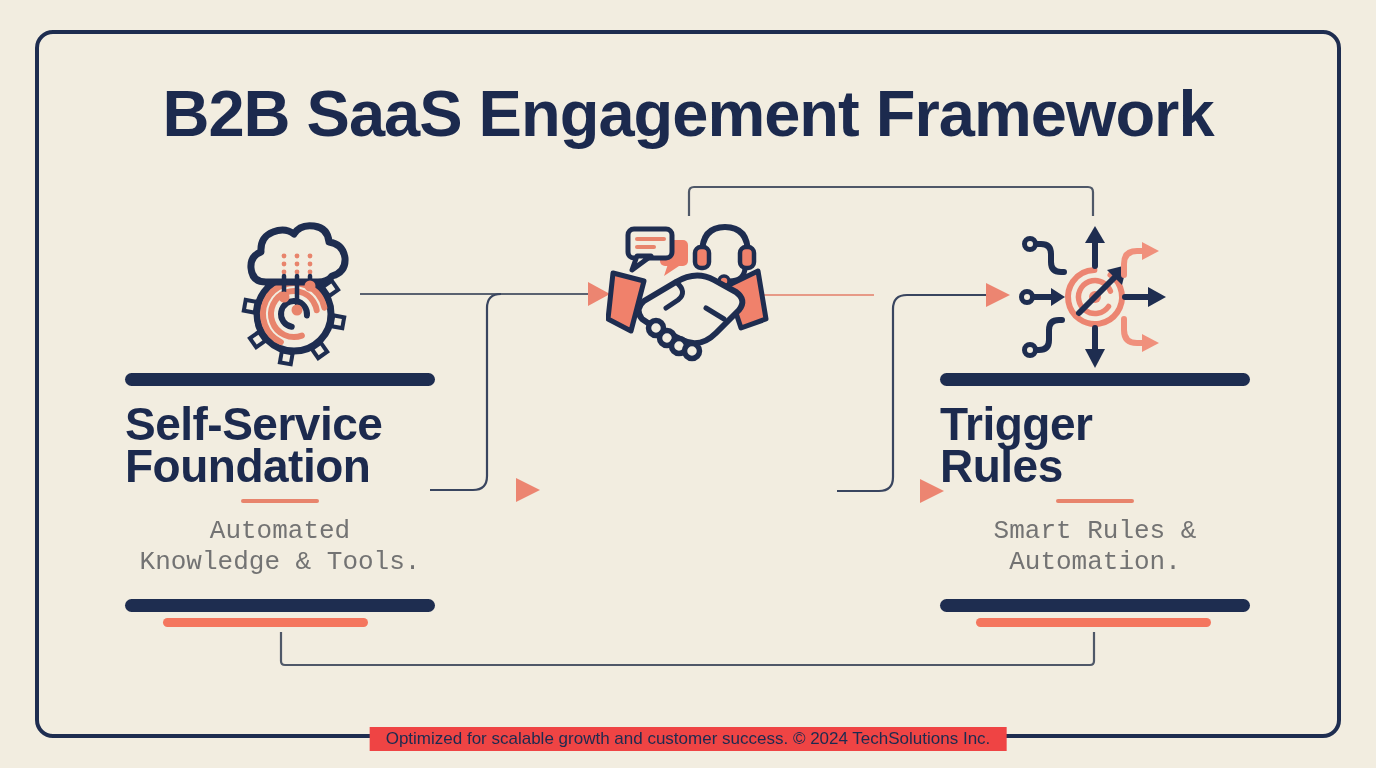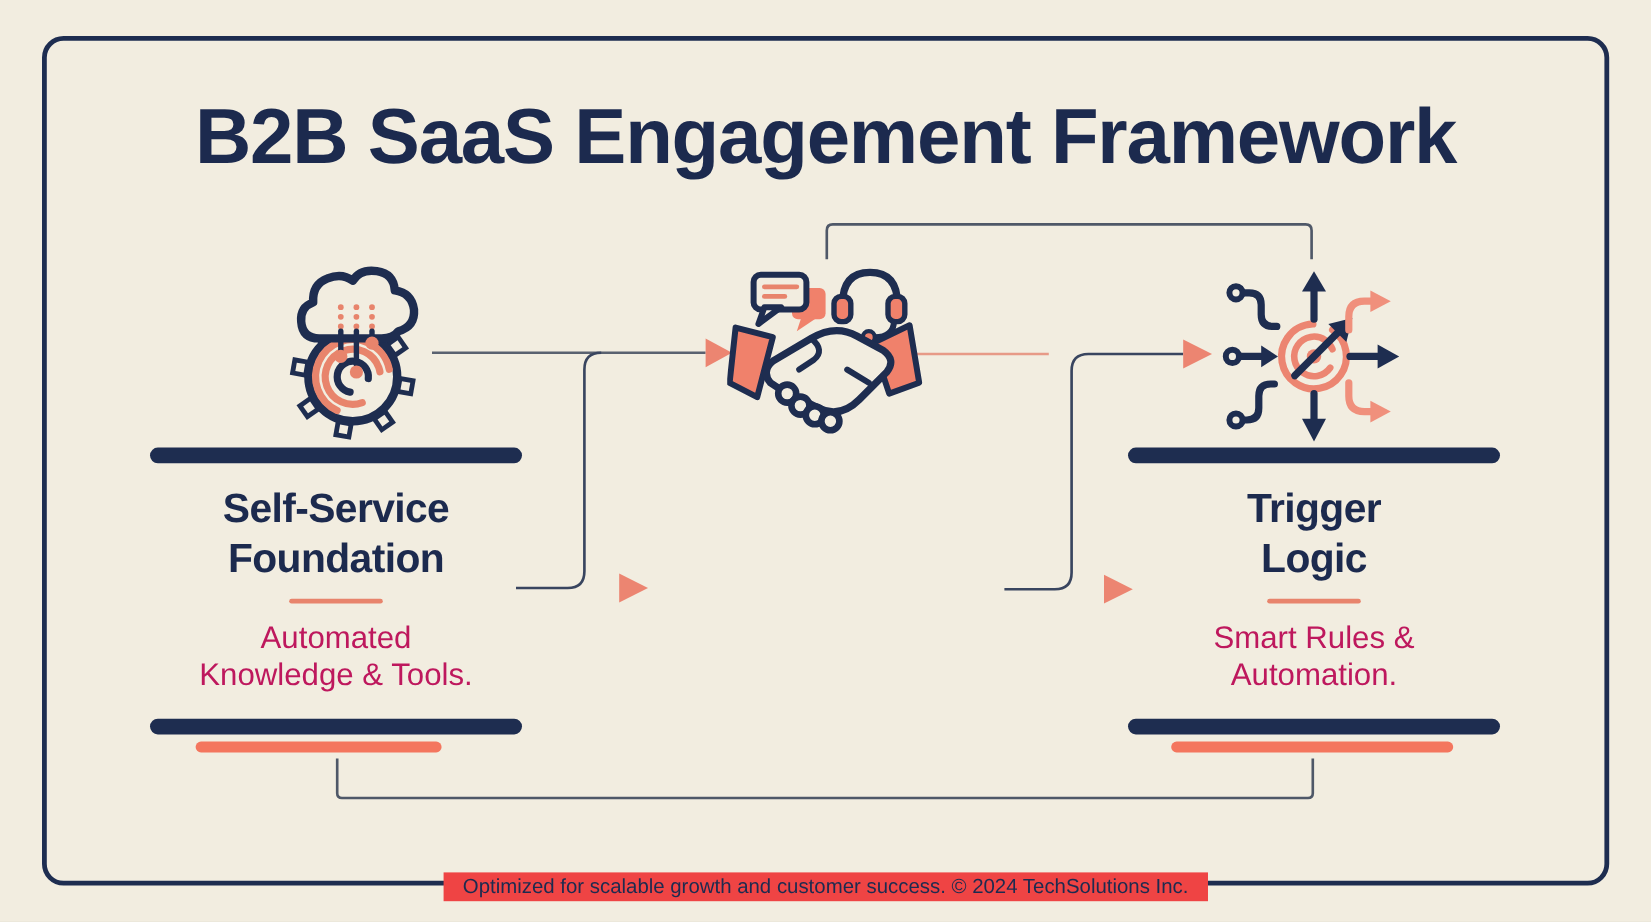--- a/index.html
+++ b/index.html
@@ -21,31 +21,32 @@
   .col.c1{left:125px}.col.c2{left:533px}.col.c3{left:940px}
   .bar{position:absolute;left:0;width:310px;height:13px;border-radius:7px;}
   .bar.top{top:0;} .bar.bottom{top:226px;}
   .bar.navy{background:#1e2d50;} .bar.coral{background:#f4765e;}
   .accent{position:absolute;top:245px;height:9px;border-radius:5px;}
   .accent.coral{background:#f4765e;} .accent.navy{background:#1e2d50;height:8px;}
   .c1 .accent{left:38px;width:205px;}
   .c2 .accent{left:40px;width:228px;}
   .c3 .accent{left:36px;width:235px;}
   .col-heading{
-    position:absolute;top:30px;left:0;width:100%;text-align:center;
-    font-size:34px;line-height:42px;font-weight:700;letter-spacing:-0.5px;
+    position:absolute;top:30px;left:0;width:100%;
+    font-size:46px;line-height:42px;font-weight:700;letter-spacing:-0.5px;
     color:#1c2a4e;white-space:pre-line;
   }
   .divider{position:absolute;top:126px;left:50%;transform:translateX(-50%);
     width:78px;height:4px;border-radius:2px;}
   .divider.coral{background:#e8846c;} .divider.navy{background:#1e2d50;}
   .col-sub{
     position:absolute;top:143px;left:-10px;width:330px;text-align:center;
-    font-size:26px;line-height:31px;font-weight:400;color:#be185d;
+    font-size:26px;line-height:31px;font-weight:400;color:#737373;
     white-space:pre-line;
+    font-family:Liberation Mono, monospace;
   }
   .icon-box{position:absolute;z-index:2;}
   .icon-box.i1{left:202px;top:212px;}
   .icon-box.i2{left:606px;top:218px;}
   .icon-box.i3{left:1013px;top:218px;}
   .footer{
     position:absolute;top:727px;left:50%;transform:translateX(-50%);
     z-index:3;background:#ef4444;padding:0 16px;height:24px;line-height:24px;
     font-size:17px;color:#1c2b50;white-space:nowrap;
   }
@@ -214,21 +215,21 @@
     <div class="col-sub">Automated
 Knowledge &amp; Tools.</div>
     <div class="bar bottom navy"></div>
     <div class="accent coral"></div>
   </div>
 
 
   <div class="col c3">
     <div class="bar top navy"></div>
     <div class="col-heading">Trigger
-Logic</div>
+Rules</div>
     <div class="divider coral"></div>
     <div class="col-sub">Smart Rules &amp;
 Automation.</div>
     <div class="bar bottom navy"></div>
     <div class="accent coral"></div>
   </div>
 
   <div class="footer">Optimized for scalable growth and customer success. © 2024 TechSolutions Inc.</div>
 
 </div>

